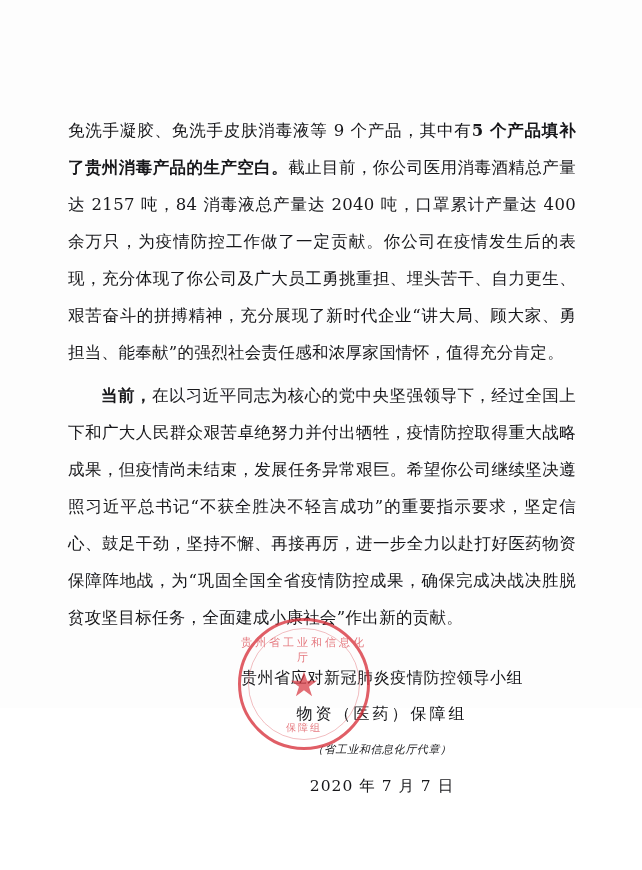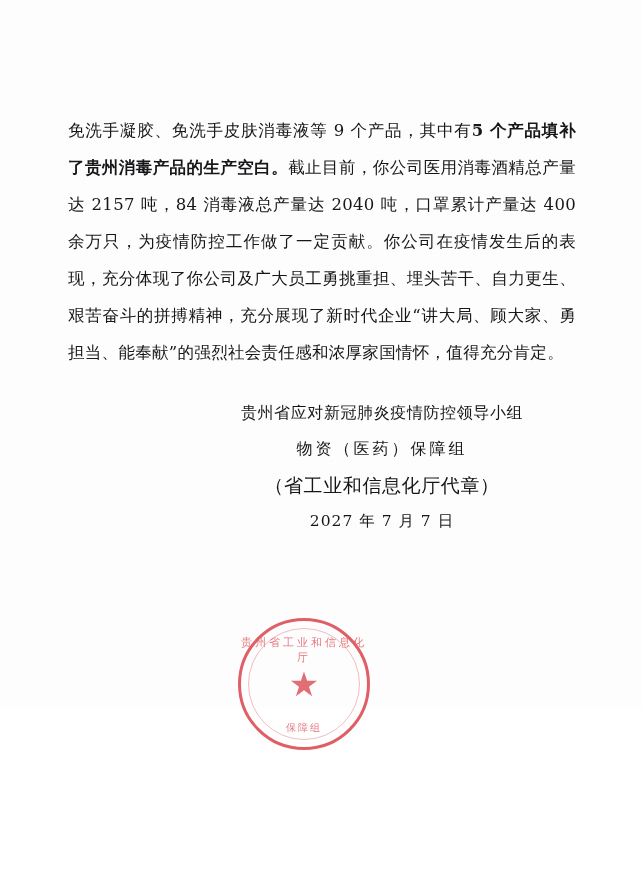--- a/index.html
+++ b/index.html
@@ -48,21 +48,22 @@
     line-height: 36px;
     color: #17171a;
     letter-spacing: 0.6px;
     white-space: nowrap;
   }
   .sign-line.l2 {
     letter-spacing: 3px;
     font-family: Liberation Serif, serif;
   }
   .sign-line.l3 {
-    font-size: 19px;
+    font-size: 11px;
+    font-style: italic;
   }
   .sign-line.l4 {
     font-size: 15.5px;
     letter-spacing: 1px;
   }
   
   .seal {
     position: absolute;
     left: 238px;
     top: 618px;
@@ -113,26 +114,27 @@
     opacity: 0.55;
   }
 </style>
 </head>
 <body>
 
 <div class="page">
 
   <p class="para"><span>免洗手凝胶、免洗手皮肤消毒液等 9 个产品，其中有</span><span class="b">5 个产品填</span><span class="b">补了贵州消毒产品的生产空白。</span><span>截止目前，你公司医用消毒酒精总产量达 2157 吨，84 消毒液总产量达 2040 吨，口罩累计产量达 400 余万只，为疫情防控工作做了一定贡献。你公司在疫情发生后的表现，充分体现了你公司及广大员工勇挑重担、埋头苦干、自力更生、艰苦奋斗的拼搏精神，充分展现了新时代企业“讲大局、顾大家、勇担当、能奉献”的强烈社会责任感和浓厚家国情怀，值得充分肯定。</span></p>
 
+  <p class="para indent"><span class="b">当前，</span><span>在以习近平同志为核心的党中央坚强领导下，经过全国上下和广大人民群众艰苦卓绝努力并付出牺牲，疫情防控取得重大战略成果，但疫情尚未结束，发展任务异常艰巨。希望你公司继续坚决遵照习近平总书记“不获全胜决不轻言成功”的重要指示要求，坚定信心、鼓足干劲，坚持不懈、再接再厉，进一步全力以赴打好医药物资保障阵地战，为“巩固全国全省疫情防控成果，确保完成决战决胜脱贫攻坚目标任务，全面建成小康社会”作出新的贡献。</span></p>
 
   <div class="sign-block">
     <div class="sign-line l1">贵州省应对新冠肺炎疫情防控领导小组</div>
     <div class="sign-line l2">物资（医药）保障组</div>
     <div class="sign-line l3">（省工业和信息化厅代章）</div>
-    <div class="sign-line l4">2027 年 7 月 7 日</div>
+    <div class="sign-line l4">2020 年 7 月 7 日</div>
   </div>
 
   <div class="seal">
     <div class="seal-inner-ring"></div>
     <div class="seal-text-top">贵州省工业和信息化厅</div>
     <div class="seal-star">★</div>
     <div class="seal-text-bottom">保障组</div>
   </div>
 
 </div>

